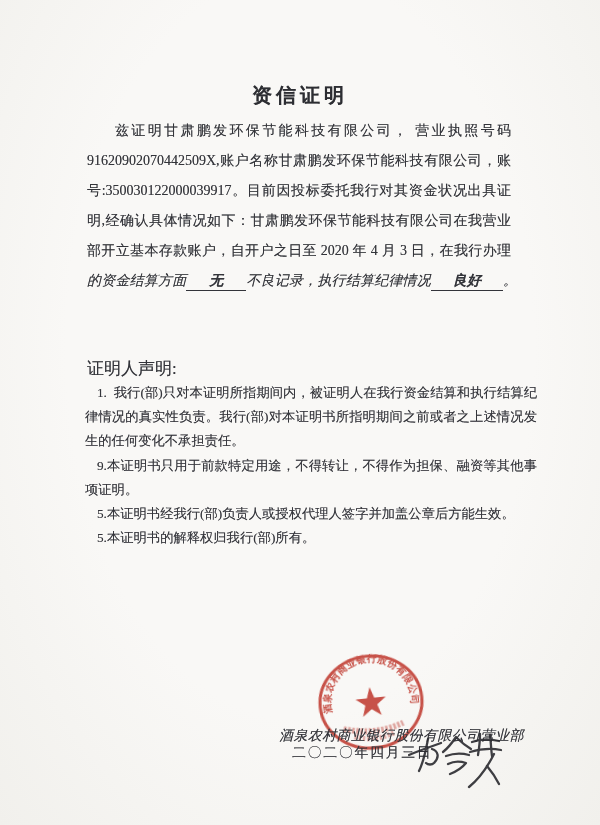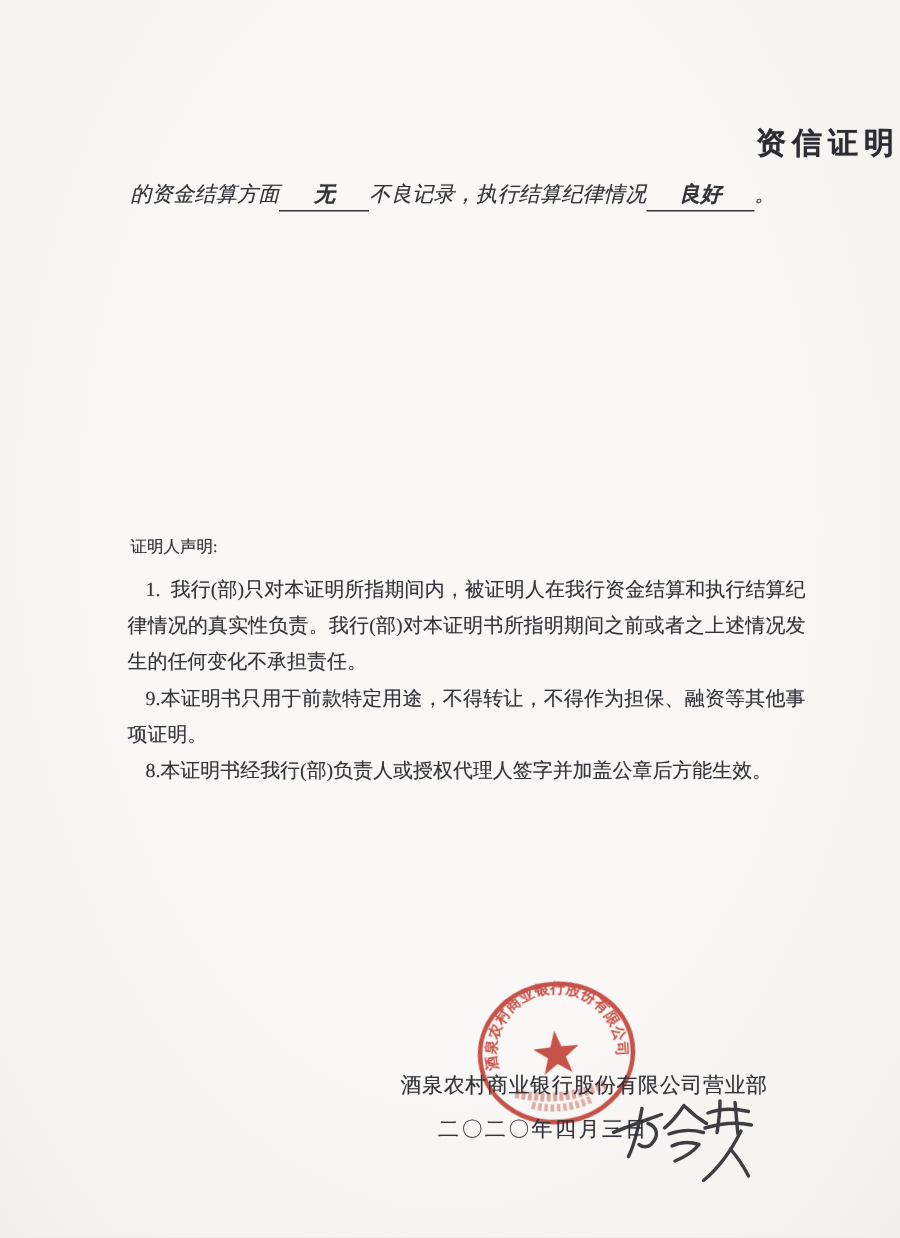--- a/index.html
+++ b/index.html
@@ -9,21 +9,21 @@
     background:#e9e8e5;
   }
   .page{
     position:relative;width:600px;height:825px;
     background:radial-gradient(ellipse at 50% 42%, #f9f8f6 55%, #f1f0ec 100%);
     color:#33343a;
   }
   
   .doc-title{
     position:absolute;top:82px;left:0;width:600px;margin:0;
-    text-align:right;font-size:20px;font-weight:bold;
+    text-align:center;font-size:20px;font-weight:bold;
     letter-spacing:4px;color:#2c2d32;
     text-shadow:0 0 .6px rgba(44,45,50,.55);
   }
   
   .body-block{
     position:absolute;left:87px;top:116px;width:424px;
     font-size:14px;line-height:30px;color:#33343a;
     text-shadow:0 0 .5px rgba(44,45,50,.5);
   }
   .body-line{white-space:nowrap;}
@@ -32,34 +32,35 @@
   .body-line.last{white-space:nowrap;letter-spacing:.2px;font-style:italic;}
   .blank{
     display:inline-block;text-align:center;font-weight:bold;
     border-bottom:1.6px solid #33343a;line-height:18px;
   }
   .blank.b1{width:60px;}
   .blank.b2{width:72px;}
   
   .decl-heading{
     position:absolute;left:87px;top:357px;margin:0;
-    font-size:11px;font-weight:normal;color:#33343a;
+    font-size:17px;font-weight:normal;color:#33343a;
     text-shadow:0 0 .5px rgba(44,45,50,.5);
   }
   .decl-block{
     position:absolute;left:85px;top:381px;width:452px;
     font-size:13.3px;line-height:24.2px;text-align:justify;
     color:#34353b;text-shadow:0 0 .5px rgba(44,45,50,.45);
   }
   .decl-block p{margin:0;text-indent:0.9em;}
   
   .bank-line{
-    position:absolute;left:267px;top:715px;margin:0;
+    position:absolute;left:267px;top:715px;margin:12px;
     font-size:14px;letter-spacing:.4px;color:#33343a;
     text-shadow:0 0 .5px rgba(44,45,50,.5);
+    font-style:italic;
   }
   .date-line{
     position:absolute;left:292px;top:744px;margin:0;
     font-size:14px;letter-spacing:1.6px;color:#33343a;
     text-shadow:0 0 .5px rgba(44,45,50,.5);
   }
   
   .stamp{
     position:absolute;left:301px;top:632px;width:140px;height:140px;
     mix-blend-mode:multiply;opacity:.92;
@@ -81,31 +82,39 @@
   }
 </style>
 </head>
 <body>
 
 <div class="page">
 
   <h1 class="doc-title">资信证明</h1>
 
   <div class="body-block">
+    <div id="body-lines">
+        <div class="body-line jline indent">兹证明甘肃鹏发环保节能科技有限公司， 营业执照号码</div>
+        <div class="body-line jline">91620902070442509X,账户名称甘肃鹏发环保节能科技有限公司，账</div>
+        <div class="body-line jline">号:350030122000039917。目前因投标委托我行对其资金状况出具证</div>
+        <div class="body-line jline">明,经确认具体情况如下：甘肃鹏发环保节能科技有限公司在我营业</div>
+        <div class="body-line jline">部开立基本存款账户，自开户之日至 2020 年 4 月 3 日，在我行办理</div>
+      </div>
     <div class="body-line last">
       <span>的资金结算方面</span><span class="blank b1">无</span><span>不良记录，执行结算纪律情况</span><span class="blank b2">良好</span><span>。</span>
     </div>
   </div>
 
   <p class="decl-heading">证明人声明:</p>
 
   <div class="decl-block" id="decl-items">
       <p class="decl-item">1.&nbsp; 我行(部)只对本证明所指期间内，被证明人在我行资金结算和执行结算纪律情况的真实性负责。我行(部)对本证明书所指明期间之前或者之上述情况发生的任何变化不承担责任。</p>
       <p class="decl-item">9.本证明书只用于前款特定用途，不得转让，不得作为担保、融资等其他事项证明。</p>
-      <p class="decl-item">8.本证明书经我行(部)负责人或授权代理人签字并加盖公章后方能生效。</p>
+      <p class="decl-item">5.本证明书经我行(部)负责人或授权代理人签字并加盖公章后方能生效。</p>
+      <p class="decl-item">5.本证明书的解释权归我行(部)所有。</p>
     </div>
 
   <svg class="stamp" viewBox="0 0 140 140" aria-hidden="true">
     <defs>
       <path id="arcTop" d="M 30 76 A 40.4 40.4 0 1 1 110 76" fill="none"></path>
       <filter id="softb" x="-10%" y="-10%" width="120%" height="120%">
         <feGaussianBlur stdDeviation="0.4"></feGaussianBlur>
       </filter>
     </defs>
     <g filter="url(#softb)">

